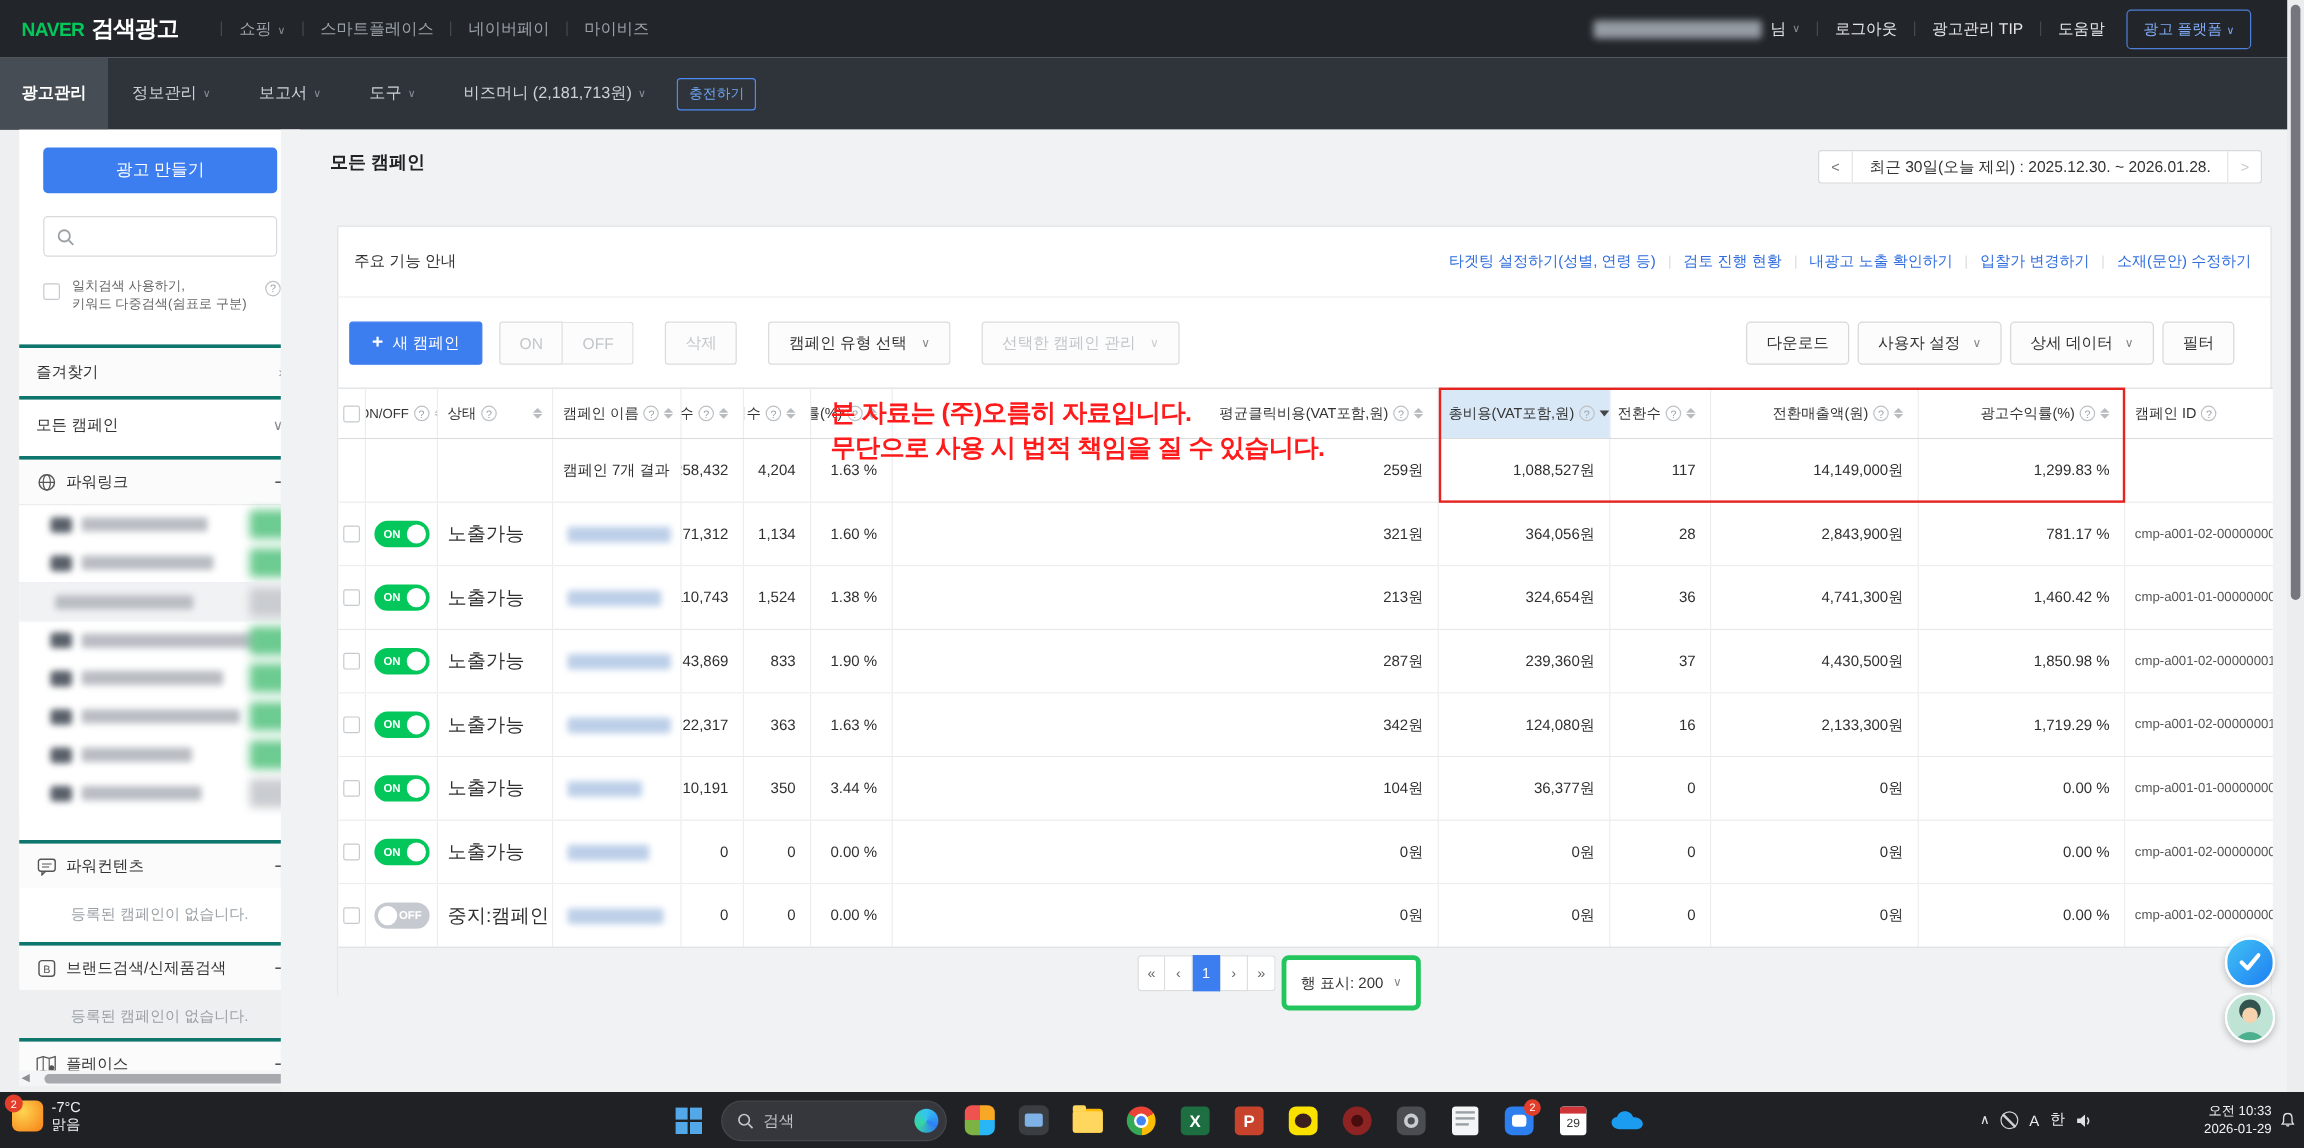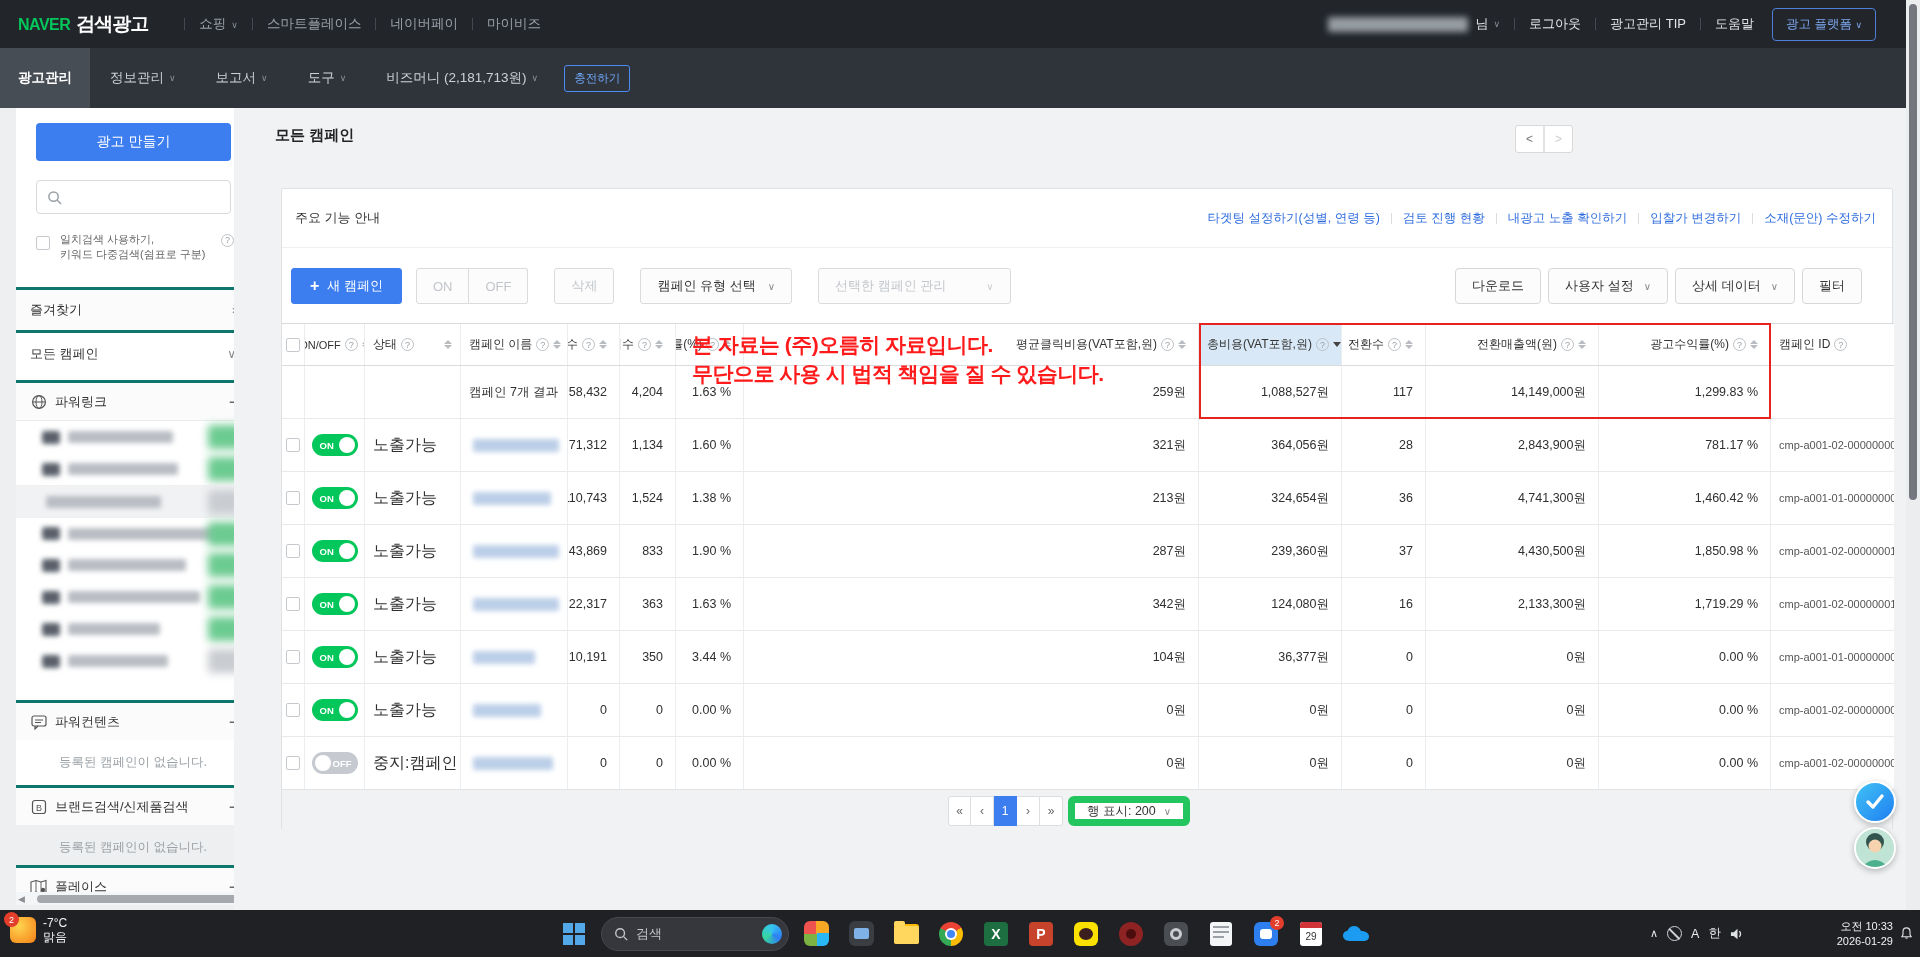--- a/index.html
+++ b/index.html
@@ -73,21 +73,21 @@
   .tleft { position:absolute; left:9px; top:79px; display:flex; align-items:center; height:36px;}
   .btn { height:36px; border:1px solid #D9DBDD; background:#FCFCFD; color:#C2C6CA; font-size:13px; border-radius:3px;
     display:inline-flex; align-items:center; justify-content:center; padding:0 16px; cursor:pointer;}
   .btn.primary { background:#3C7DF0; border-color:#3C7DF0; color:#FFF; padding:0 18px;}
   .btn.primary .plus { font-size:16px; margin-right:8px; font-weight:bold;}
   .btngrp { display:flex; margin-left:14px;}
   .btngrp .btn:first-child { border-radius:3px 0 0 3px;}
   .btngrp .btn:last-child { border-radius:0 3px 3px 0; border-left:none;}
   .btn.drop { color:#333; margin-left:26px; }
   .btn.drop .chev2 { margin-left:12px; color:#888; font-size:10px;}
-  .btn.dis { color:#C2C6CA;gap:28px; }
+  .btn.dis { color:#C2C6CA; }
   .btn.dis .chev2 { color:#C9CDD1; }
   .btn.gap { margin-left:26px; }
   .tright { position:absolute; right:30px; top:79px; display:flex; align-items:center; height:36px; gap:7px;}
   .btn.white { color:#333; border-color:#D5D7D9; border-radius:4px;}
 
   
   .tbl { position:absolute; left:0; top:134px; width:1612px; border-top:1px solid #D8D9DB; font-size:12.5px; color:#2F2F31;}
   .trow { display:flex; border-bottom:1px solid #E8E9EB; background:#FFF;}
   .trow.head { height:42px; border-bottom:1px solid #DADBDD;}
   .trow.body { height:53px; }
@@ -116,21 +116,21 @@
   .toggle.on .knob { right:3px;} .toggle.off .knob { left:3px;}
   .redbox { position:absolute; left:917px; top:134px; width:572px; height:96px; border:2px solid #E6231F; pointer-events:none; z-index:5;}
 
   .cfooter { position:absolute; left:0; top:600px; width:1610px; height:41px; background:#F1F2F4; border-top:1px solid #E2E3E5;}
   .pager { position:absolute; left:666px; top:6px; height:30px; display:flex;}
   .pbtn { width:23px; height:30px; border:1px solid #DCDEE0; border-left:none; background:#FFF; color:#666; font-size:12px;
     display:flex; align-items:center; justify-content:center; cursor:pointer;}
   .pbtn:first-child { border-left:1px solid #DCDEE0; border-radius:3px 0 0 3px;}
   .pbtn:last-child { border-radius:0 3px 3px 0;}
   .pbtn.act { background:#3C7DF0; border-color:#3C7DF0; color:#FFF;}
-  .rowsel { position:absolute; left:786px; top:6px; height:30px; border:7px solid #22c55e; border-radius:6px; background:#FFF;
+  .rowsel { position:absolute; left:786px; top:6px; height:46px; border:4px solid #22c55e; border-radius:6px; background:#FFF;
     display:flex; align-items:center; padding:0 12px; font-size:12.5px; color:#333; gap:8px; cursor:pointer;}
 
   .watermark { position:absolute; left:458px; top:222px; color:#FF1B1B; font-size:21px; font-weight:600; line-height:29px; z-index:9; pointer-events:none; letter-spacing:-0.5px;}
 
   
   .vscroll { position:absolute; left:1906px; top:0; width:14px; height:910px; background:#ECEDEF;}
   .vscroll .vt { position:absolute; left:3px; top:4px; width:8px; height:496px; background:#74787E; border-radius:4px;}
 
   
   .float-btn { position:absolute; width:42px; height:42px; border-radius:50%; box-shadow:0 2px 6px rgba(0,0,0,.25); cursor:pointer; border:2px solid #FFF;}
@@ -339,20 +339,21 @@
       <span style="color:#8B8F94;font-size:9px;margin-left:2px;">◀</span>
       <span class="hthumb"></span>
     </div>
   </div>
   <div class="collapse">‹</div>
 
   <div class="main">
     <div class="pgtitle">모든 캠페인</div>
     <div class="datectl">
       <div class="db">&lt;</div>
+      <div class="dtx">최근 30일(오늘 제외) : 2025.12.30. ~ 2026.01.28.</div>
       <div class="db next">&gt;</div>
     </div>
 
     <div class="card">
       <div class="notice">
         <span class="nlabel">주요 기능 안내</span>
         <div class="qlinks" id="qlinks">
             <a>타겟팅 설정하기(성별, 연령 등)</a>
             <span class="sep"></span>
             <a>검토 진행 현황</a>

